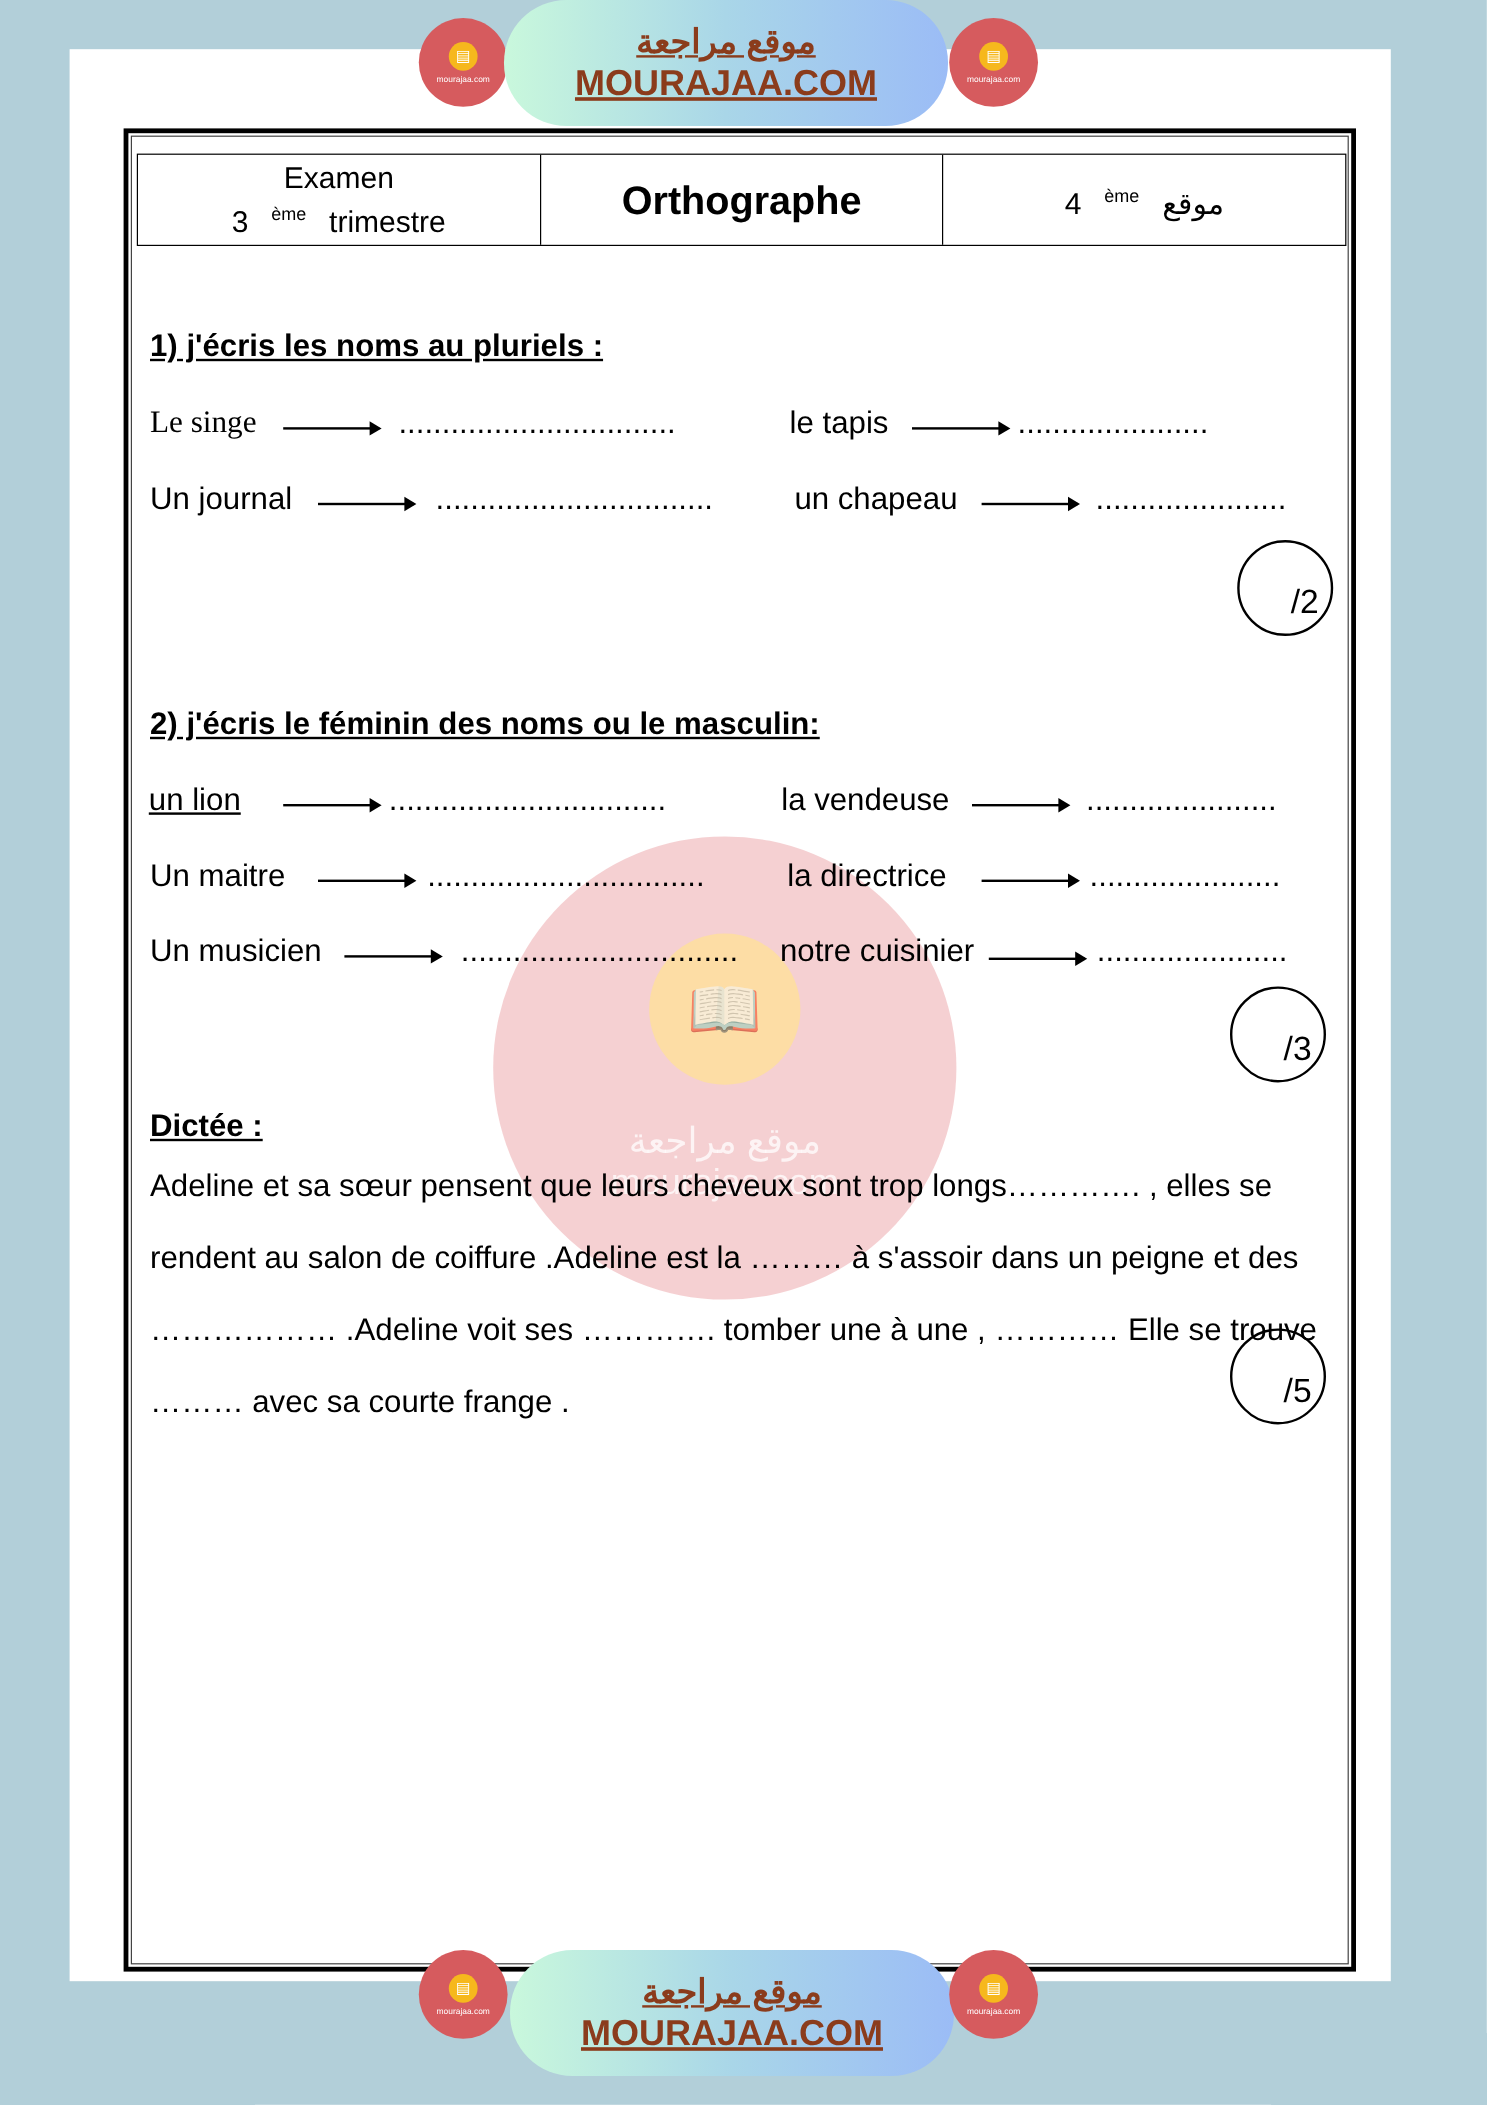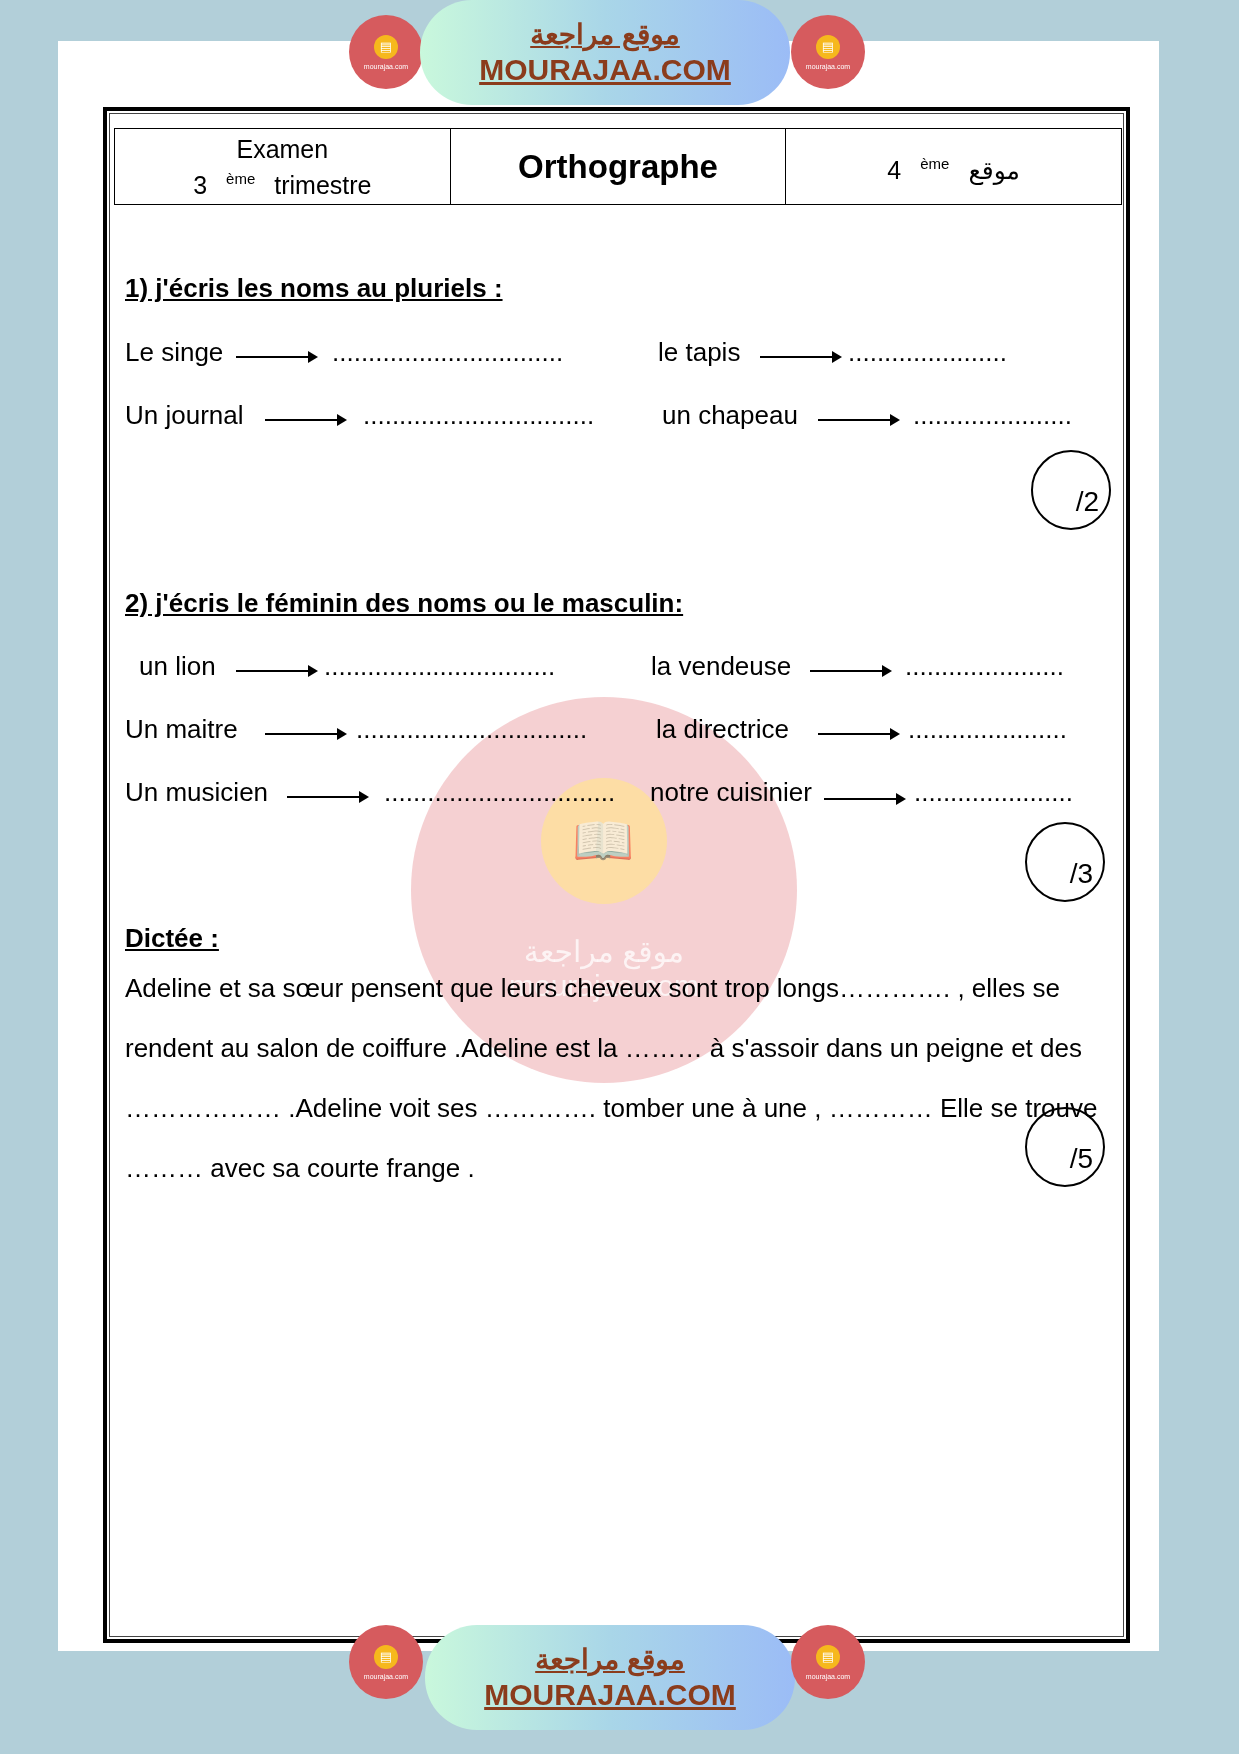--- a/index.html
+++ b/index.html
@@ -50,21 +50,21 @@
     <div><span>3</span><sup>ème</sup><span>trimestre</span></div>
   </div>
   <div class="cell title">Orthographe</div>
   <div class="cell">
     <div><span>4</span><sup>ème</sup><span>موقع</span></div>
   </div>
 </div>
 
 <div class="txt heading" style="left:125px;top:273px;">1) j'écris les noms au pluriels :</div>
 
-<div class="txt" style="left:125px;top:337px;">Le singe</div>
+<div class="txt" style="left:125px;top:337px;font-family:Liberation Serif, serif;">Le singe</div>
 <div class="arrow" style="left:236px;top:356px;width:80px;"></div>
 <div class="txt" style="left:332px;top:337px;">................................</div>
 
 <div class="txt" style="left:658px;top:337px;">le tapis</div>
 <div class="arrow" style="left:760px;top:356px;width:80px;"></div>
 <div class="txt" style="left:848px;top:337px;">......................</div>
 
 <div class="txt" style="left:125px;top:400px;">Un journal</div>
 <div class="arrow" style="left:265px;top:419px;width:80px;"></div>
 <div class="txt" style="left:363px;top:400px;">................................</div>
@@ -72,21 +72,21 @@
 <div class="txt" style="left:662px;top:400px;">un chapeau</div>
 <div class="arrow" style="left:818px;top:419px;width:80px;"></div>
 <div class="txt" style="left:913px;top:400px;">......................</div>
 
 <div class="score" style="left:1031px;top:450px;">
     <span>/2</span>
   </div>
 
 <div class="txt heading" style="left:125px;top:588px;">2) j'écris le féminin des noms ou le masculin:</div>
 
-<div class="txt" style="left:139px;top:651px;">un lion</div>
+<div class="txt" style="left:124px;top:651px;text-decoration:underline;">un lion</div>
 <div class="arrow" style="left:236px;top:670px;width:80px;"></div>
 <div class="txt" style="left:324px;top:651px;">................................</div>
 
 <div class="txt" style="left:651px;top:651px;">la vendeuse</div>
 <div class="arrow" style="left:810px;top:670px;width:80px;"></div>
 <div class="txt" style="left:905px;top:651px;">......................</div>
 
 <div class="txt" style="left:125px;top:714px;">Un maitre</div>
 <div class="arrow" style="left:265px;top:733px;width:80px;"></div>
 <div class="txt" style="left:356px;top:714px;">................................</div>

